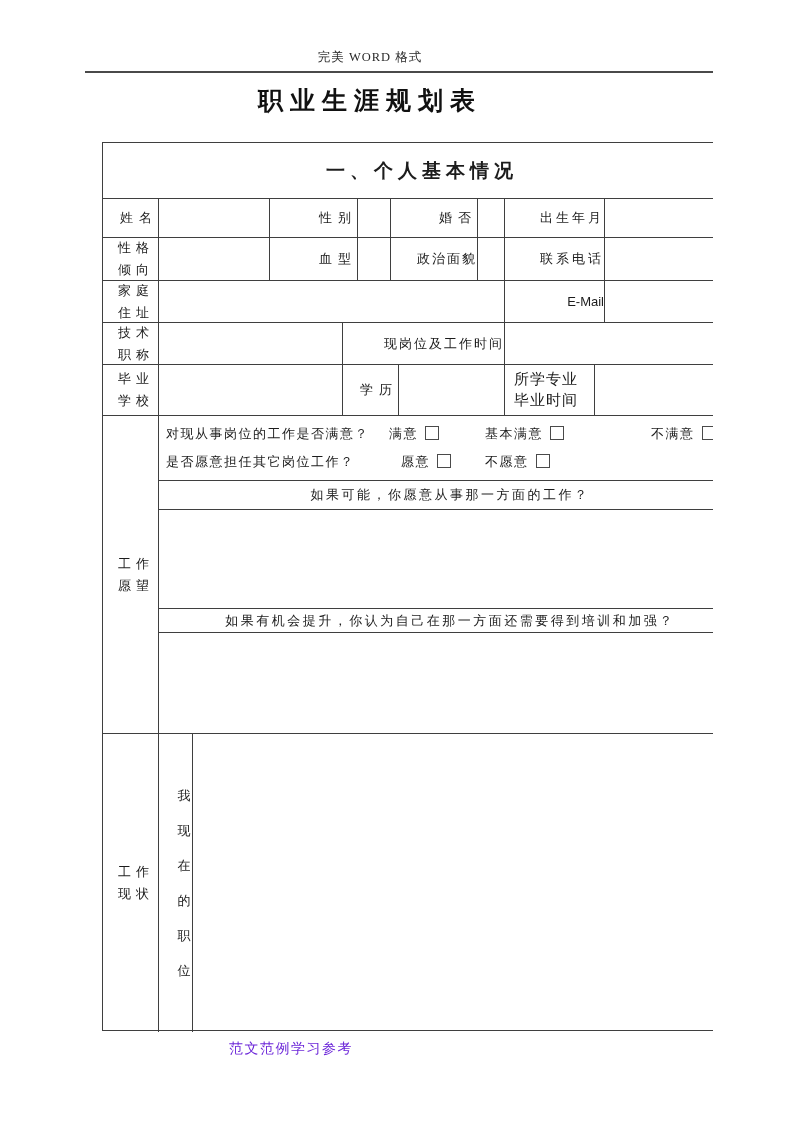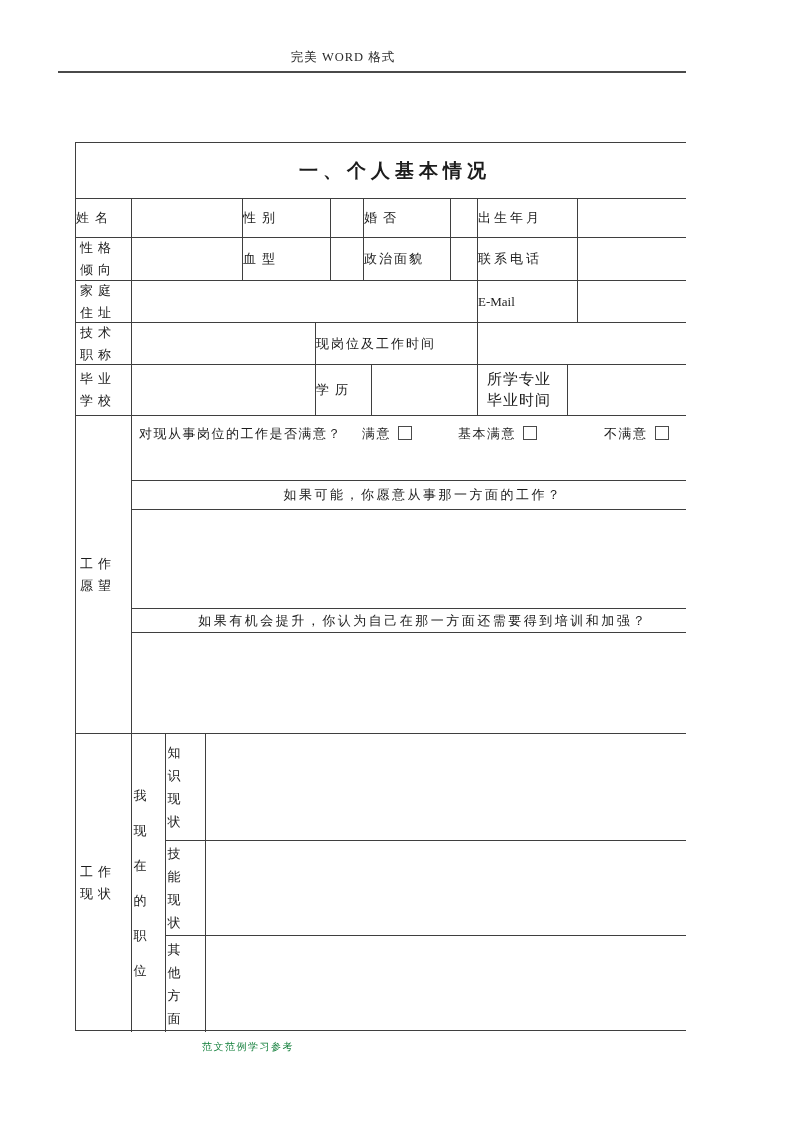--- a/index.html
+++ b/index.html
@@ -1,75 +1,76 @@
 <!DOCTYPE html>
 <html style="--border: #3f3f3f; --text: #1c1c1c;"><head>
 <meta charset="utf-8">
 <style>
   :root{
     --border:#3f3f3f;
     --text:#1c1c1c;
   }
   html,body{margin:0;padding:0;background:#ffffff;}
   body{font-family:"Liberation Serif", serif;color:var(--text);}
-  .page{position:relative;width:686px;height:1122px;background:#fff;overflow:hidden;}
+  .page{position:relative;width:686px;height:1122px;background:#fff;overflow:hidden;margin-left:27px;}
 
   .doc-header{position:absolute;top:49px;left:0;width:100%;text-align:center;
     font-size:12.5px;letter-spacing:1px;color:#2a2a2a;}
   .header-rule{position:absolute;top:71px;left:58px;width:680px;height:2px;background:#4a4a4a;}
   .doc-title{position:absolute;top:84px;left:0;width:100%;margin:0;text-align:center;
     font-size:25px;font-weight:bold;letter-spacing:7px;color:#111;}
 
   .form-table{position:absolute;top:142px;left:75px;width:640px;height:889px;
     border:1px solid var(--border);box-sizing:border-box;display:flex;flex-direction:column;}
   .row{display:flex;border-bottom:1px solid var(--border);box-sizing:border-box;flex:none;}
   .row.last{border-bottom:none;}
   .cell{border-right:1px solid var(--border);box-sizing:border-box;display:flex;
-    align-items:center;justify-content:flex-start;font-size:13px;overflow:hidden;}
+    align-items:center;justify-content:flex-end;font-size:13px;overflow:hidden;}
   .cell.last{border-right:none;flex:1;}
   .section-row{height:56px;align-items:center;justify-content:center;}
   .section-title{width:100%;text-align:center;font-size:19px;font-weight:bold;letter-spacing:5px;}
 
   .w56{width:56px;flex:none;} .w111{width:111px;flex:none;} .w88{width:88px;flex:none;}
   .w33{width:33px;flex:none;} .w87{width:87px;flex:none;} .w27{width:27px;flex:none;}
   .w100{width:100px;flex:none;} .w346{width:346px;flex:none;} .w184{width:184px;flex:none;}
   .w162{width:162px;flex:none;} .w106{width:106px;flex:none;} .w90{width:90px;flex:none;}
   .w34{width:34px;flex:none;} .w40{width:40px;flex:none;}
 
   .ls6{letter-spacing:6px;} .ls3{letter-spacing:3px;} .ls2{letter-spacing:2px;}
   .wrap-label{display:block;width:44px;text-align:center;letter-spacing:5px;
     word-break:break-all;line-height:22px;font-size:13px;}
   .vlabel{display:block;width:16px;text-align:center;letter-spacing:0;
     word-break:break-all;line-height:23px;font-size:13px;}
   .vlabel.wide{line-height:35px;}
   .two-line{line-height:21px;letter-spacing:1px;text-align:left;font-size:15px;}
-  .mono{font-family:Liberation Serif, serif;font-size:13px;letter-spacing:0;}
+  .mono{font-family:Liberation Sans, sans-serif;font-size:13px;letter-spacing:0;}
 
   .stack{flex-direction:column;padding:0;align-items:stretch;justify-content:flex-start;}
   .sub{border-bottom:1px solid var(--border);box-sizing:border-box;flex:none;}
   .sub.nb{border-bottom:none;}
   .center-head{display:flex;align-items:center;justify-content:center;
     font-size:13px;letter-spacing:2.5px;}
   .q-block{position:relative;font-size:13px;letter-spacing:1.5px;text-decoration:underline;}
   .q-line{position:absolute;left:0;width:100%;height:22px;white-space:nowrap;}
   .q-item{position:absolute;top:0;white-space:nowrap;}
   .cb{display:inline-block;width:12px;height:12px;border:1px solid #4a4a4a;
     margin-left:7px;vertical-align:-2px;background:#fff;}
   .srow{display:flex;box-sizing:border-box;border-bottom:1px solid var(--border);flex:none;}
   .srow.nb{border-bottom:none;}
   .fill{flex:1;}
-  .doc-footer{position:absolute;top:1040px;left:202px;font-size:10px;letter-spacing:1.5px;color:#15803d;}
+  .doc-footer{position:absolute;top:1040px;left:202px;font-size:14px;letter-spacing:1.5px;color:#6d28d9;}
 </style>
 </head>
 <body>
 
 <div class="page">
 
   <div class="doc-header">完美 WORD 格式</div>
   <div class="header-rule"></div>
+  <h1 class="doc-title">职业生涯规划表</h1>
 
   <div class="form-table">
 
     <div class="row section-row">
       <div class="section-title">一、个人基本情况</div>
     </div>
 
     <div class="row" style="height:39px">
       <div class="cell w56">
           <span class="ls6">姓名</span>
@@ -149,56 +150,41 @@
       <div class="cell w56">
           <span class="wrap-label">工作愿望</span>
         </div>
       <div class="cell last stack">
 
         <div class="sub q-block" style="height:65px">
           <div class="q-line" style="top:9px">
             <span class="q-item" style="left:7px">对现从事岗位的工作是否满意？</span>
             <span class="q-item" style="left:230px"><span>满意</span><span class="cb"></span></span>
             <span class="q-item" style="left:326px"><span>基本满意</span><span class="cb"></span></span>
-            <span class="q-item" style="left:472px"><span>不满意</span><span class="cb"></span></span>
+            <span class="q-item" style="left:492px"><span>不满意</span><span class="cb"></span></span>
+          </div>
+          <div class="q-line" style="top:37px">
+            <span class="q-item" style="left:7px">是否愿意担任其它岗位工作？</span>
+            <span class="q-item" style="left:242px"><span>愿意</span><span class="cb"></span></span>
+            <span class="q-item" style="left:326px"><span>不愿意</span><span class="cb"></span></span>
           </div>
         </div>
 
         <div class="sub center-head" style="height:29px">如果可能，你愿意从事那一方面的工作？</div>
         <div class="sub" style="height:99px"></div>
         <div class="sub center-head" style="height:24px">如果有机会提升，你认为自己在那一方面还需要得到培训和加强？</div>
         <div class="sub nb" style="flex:1"></div>
       </div>
     </div>
 
     <div class="row last" style="height:298px">
       <div class="cell w56">
           <span class="wrap-label">工作现状</span>
         </div>
       <div class="cell w34">
           <span class="vlabel wide">我现在的职位</span>
         </div>
-      <div class="cell last stack">
-        <div class="srow" style="height:107px">
-          <div class="cell w40">
-              <span class="vlabel">知识现状</span>
-            </div>
-          <div class="fill"></div>
-        </div>
-        <div class="srow" style="height:95px">
-          <div class="cell w40">
-              <span class="vlabel">技能现状</span>
-            </div>
-          <div class="fill"></div>
-        </div>
-        <div class="srow nb" style="flex:1">
-          <div class="cell w40">
-              <span class="vlabel">其他方面</span>
-            </div>
-          <div class="fill"></div>
-        </div>
-      </div>
     </div>
 
   </div>
 
   <div class="doc-footer">范文范例学习参考</div>
 </div>
 
 </body></html>

